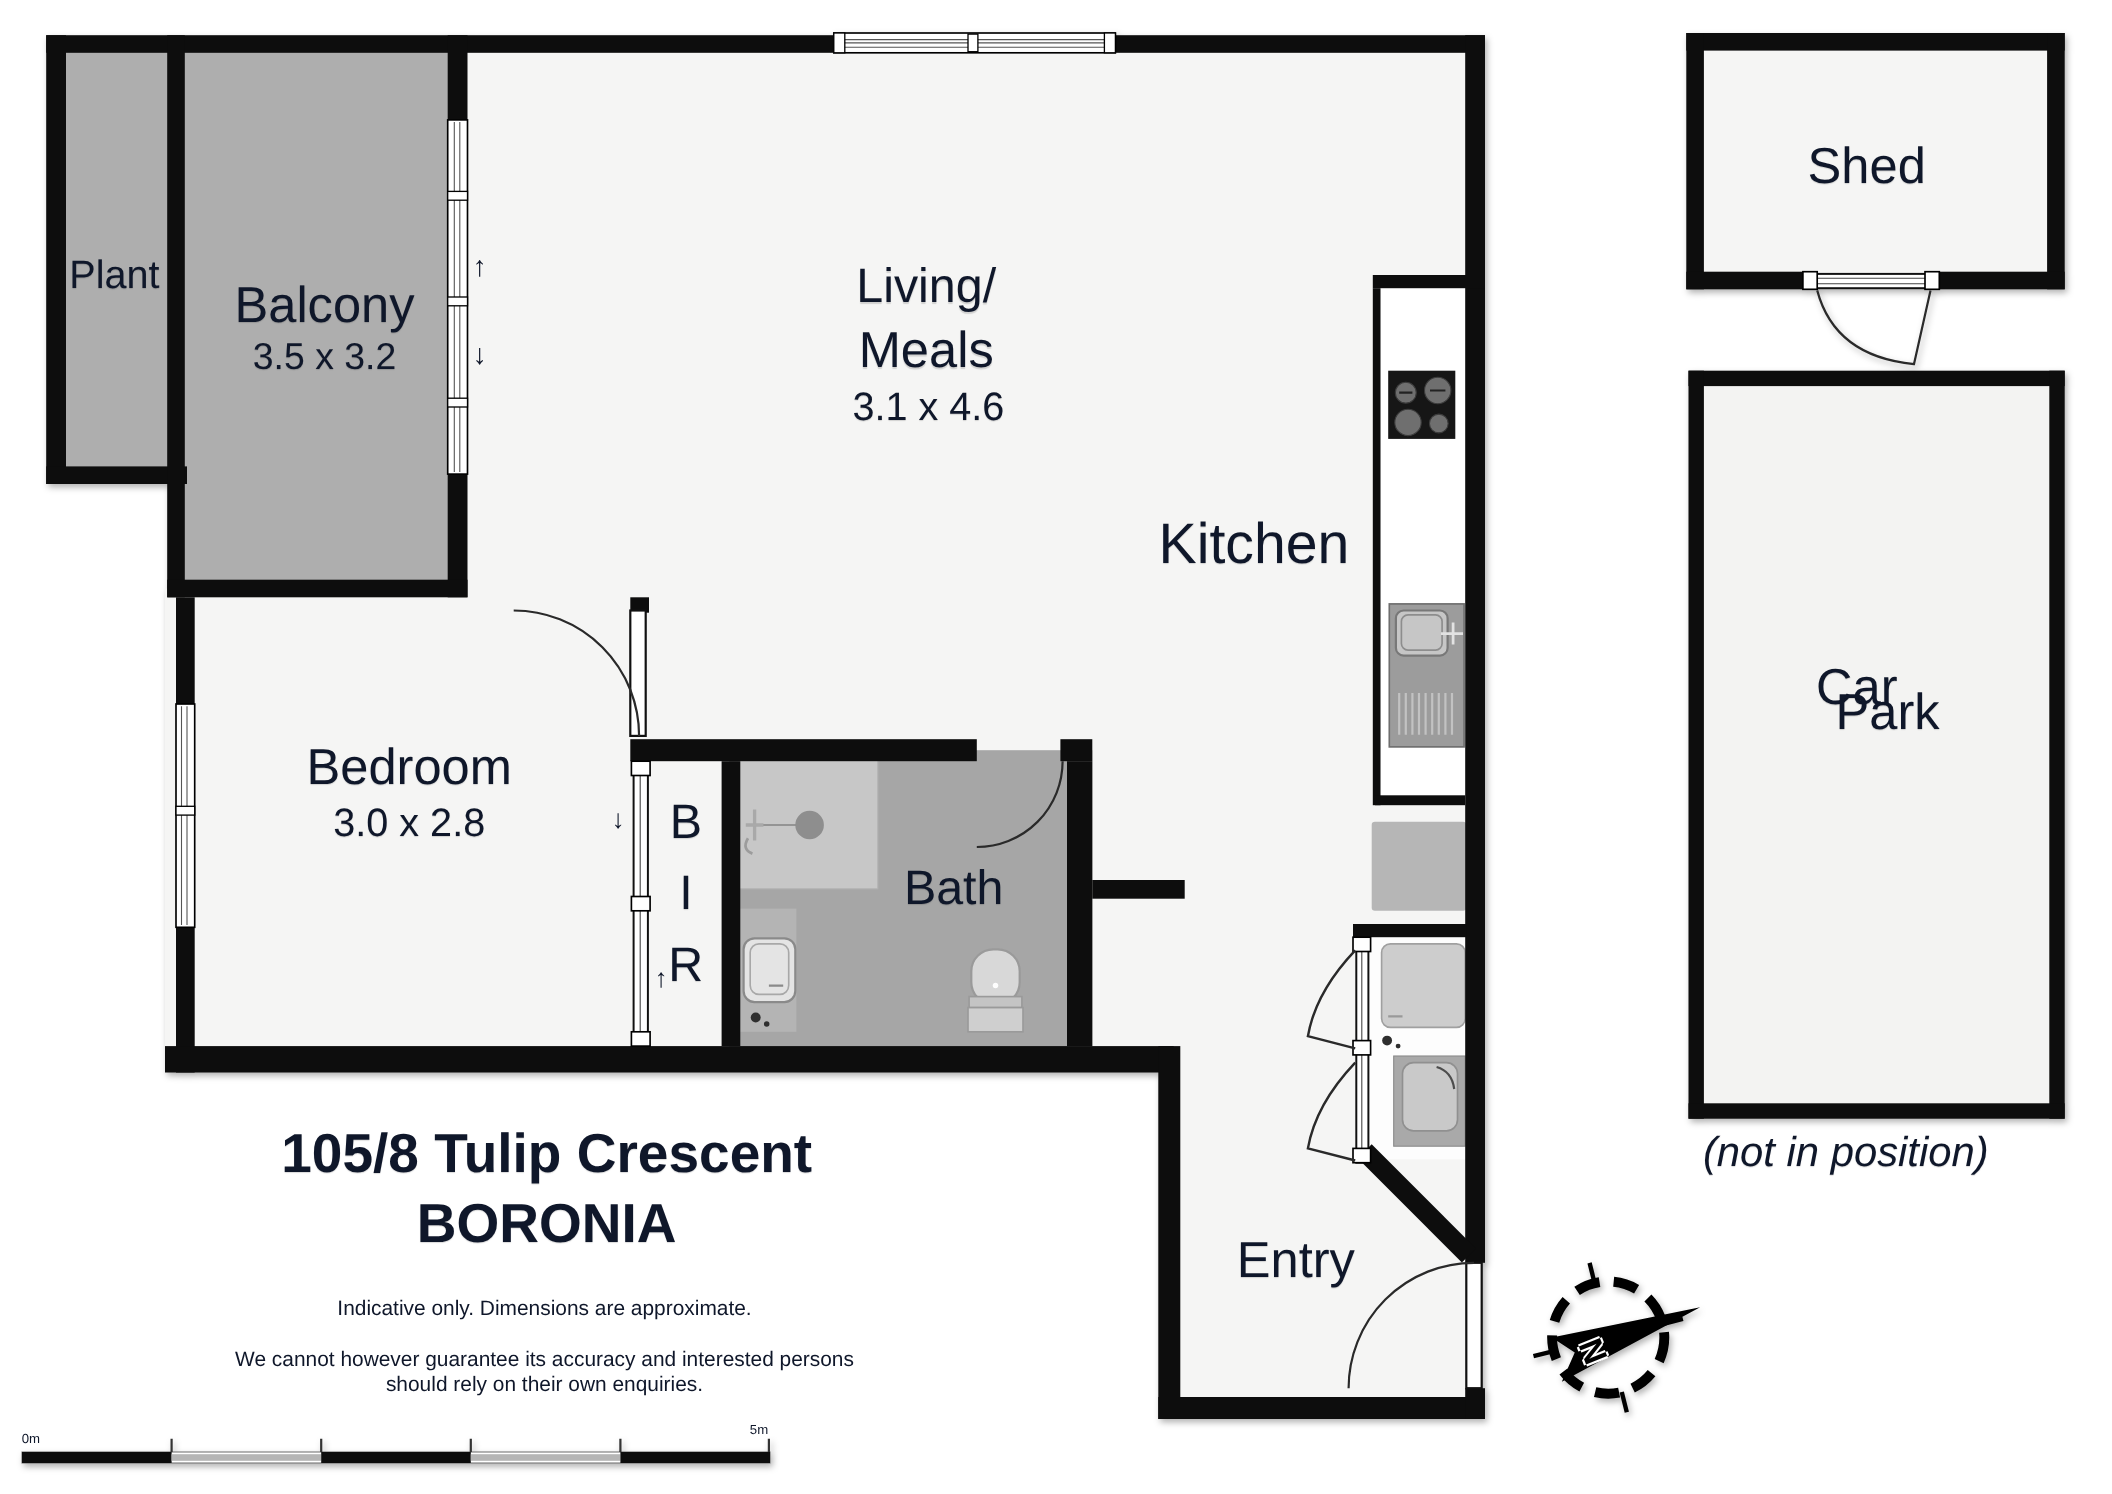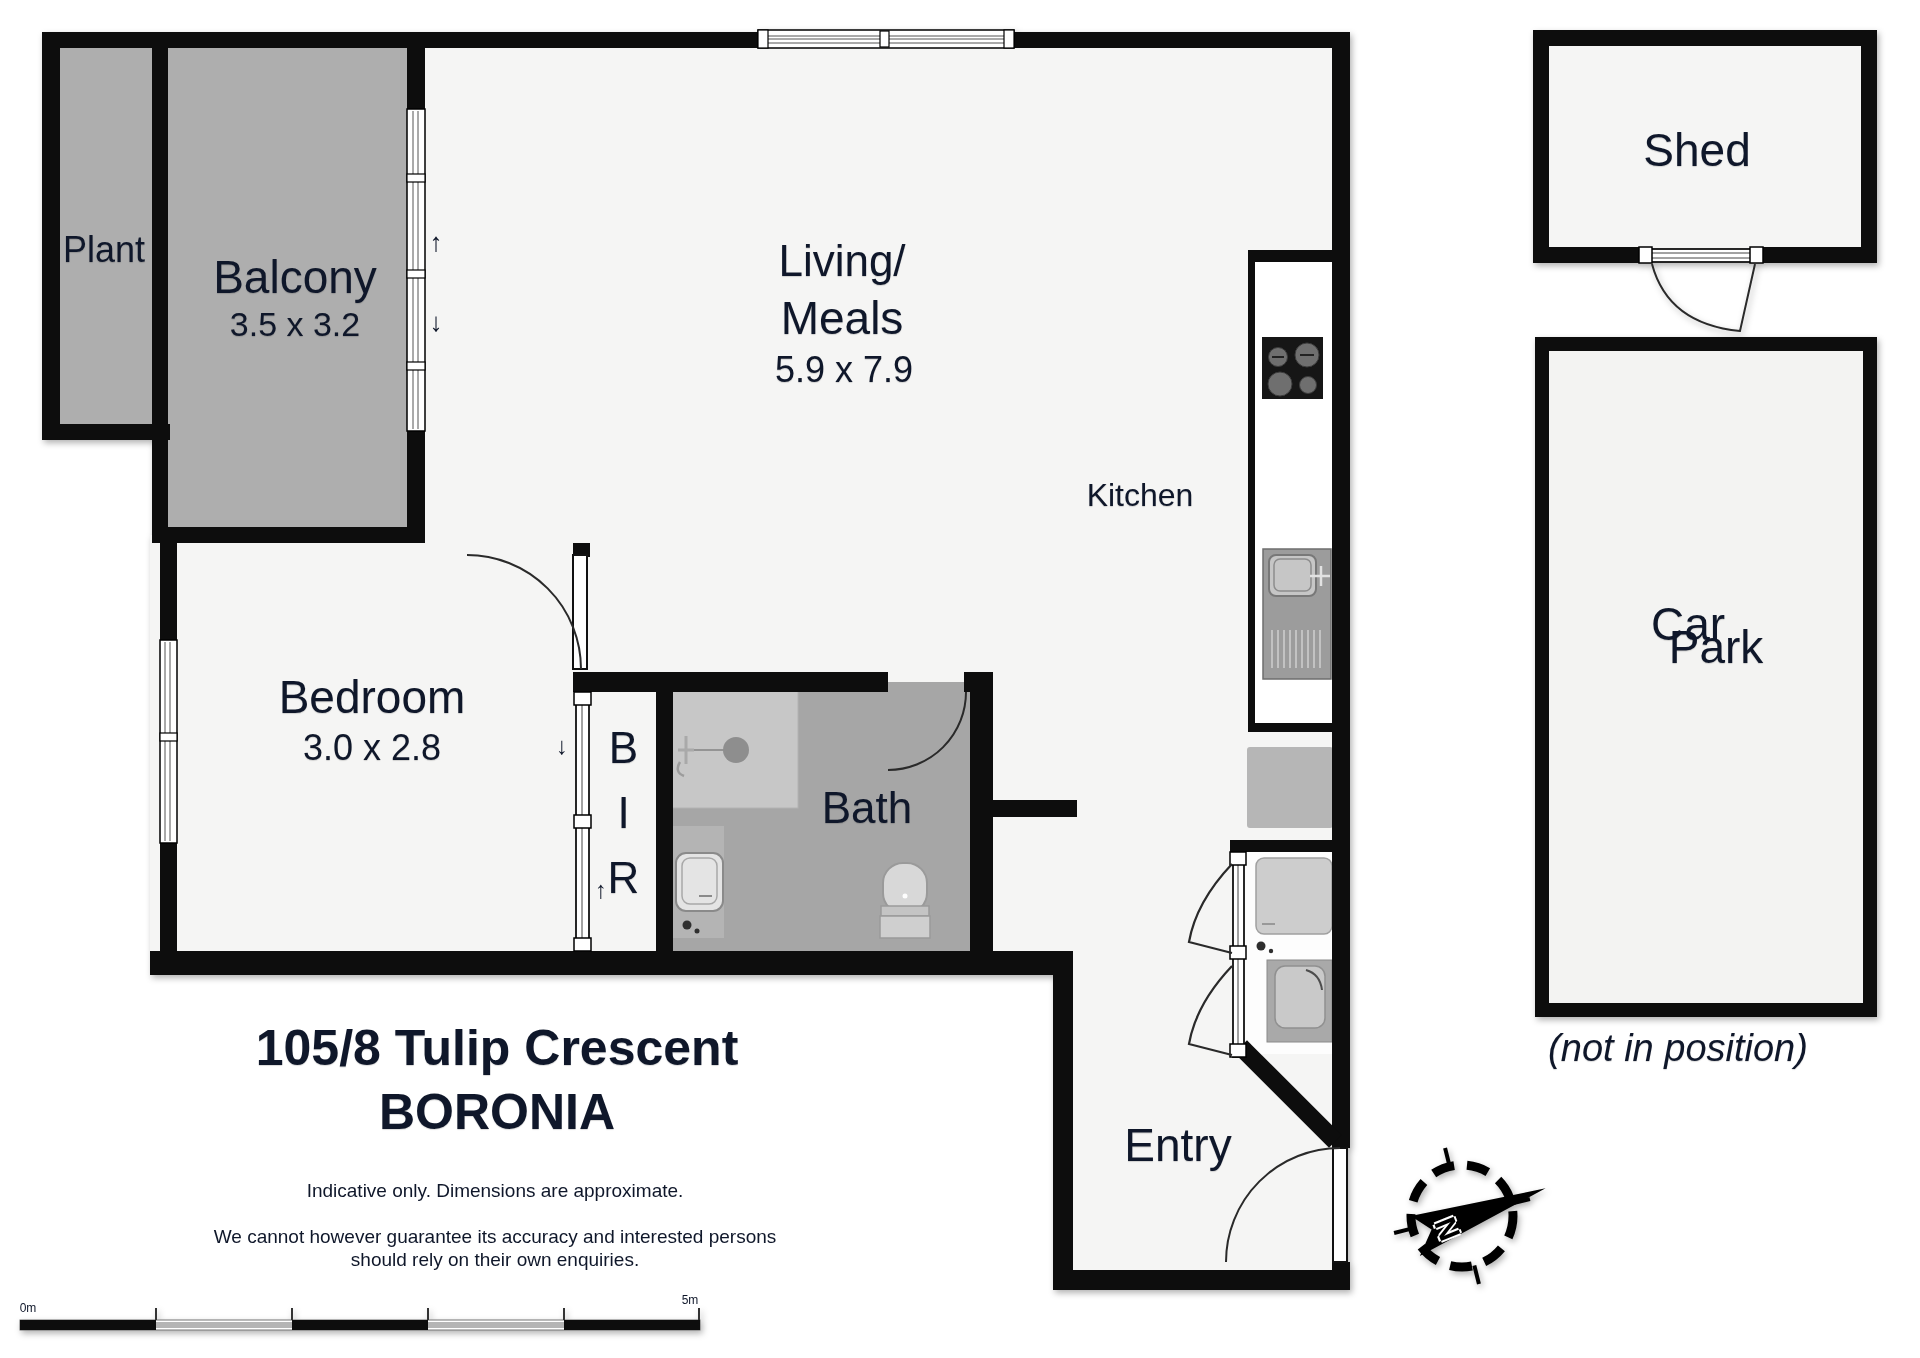--- a/index.html
+++ b/index.html
@@ -233,23 +233,23 @@
     </g>
   </svg>
 
   <div class="lbl" style="left:104px; top:250px; font-size:36px;">Plant</div>
 
   <div class="lbl" style="left:295px; top:277px; font-size:46px;">Balcony</div>
   <div class="lbl" style="left:295px; top:324px; font-size:34px;">3.5 x 3.2</div>
 
   <div class="lbl" style="left:842px; top:261px; font-size:44px;">Living/</div>
   <div class="lbl" style="left:842px; top:318px; font-size:46px;">Meals</div>
-  <div class="lbl" style="left:844px; top:370px; font-size:36px;">5.9 x 7.9</div>
-
-  <div class="lbl" style="left:1140px; top:495px; font-size:32px;">Kitchen</div>
+  <div class="lbl" style="left:844px; top:370px; font-size:36px;">3.1 x 4.6</div>
+
+  <div class="lbl" style="left:1140px; top:495px; font-size:52px;">Kitchen</div>
 
   <div class="lbl" style="left:372px; top:697px; font-size:46px;">Bedroom</div>
   <div class="lbl" style="left:372px; top:748px; font-size:36px;">3.0 x 2.8</div>
 
   <div class="lbl bir" style="left:623px; top:820px; font-size:44px;">BIR</div>
 
   <div class="lbl" style="left:867px; top:808px; font-size:44px;">Bath</div>
 
   <div class="lbl" style="left:1178px; top:1145px; font-size:46px;">Entry</div>
 

